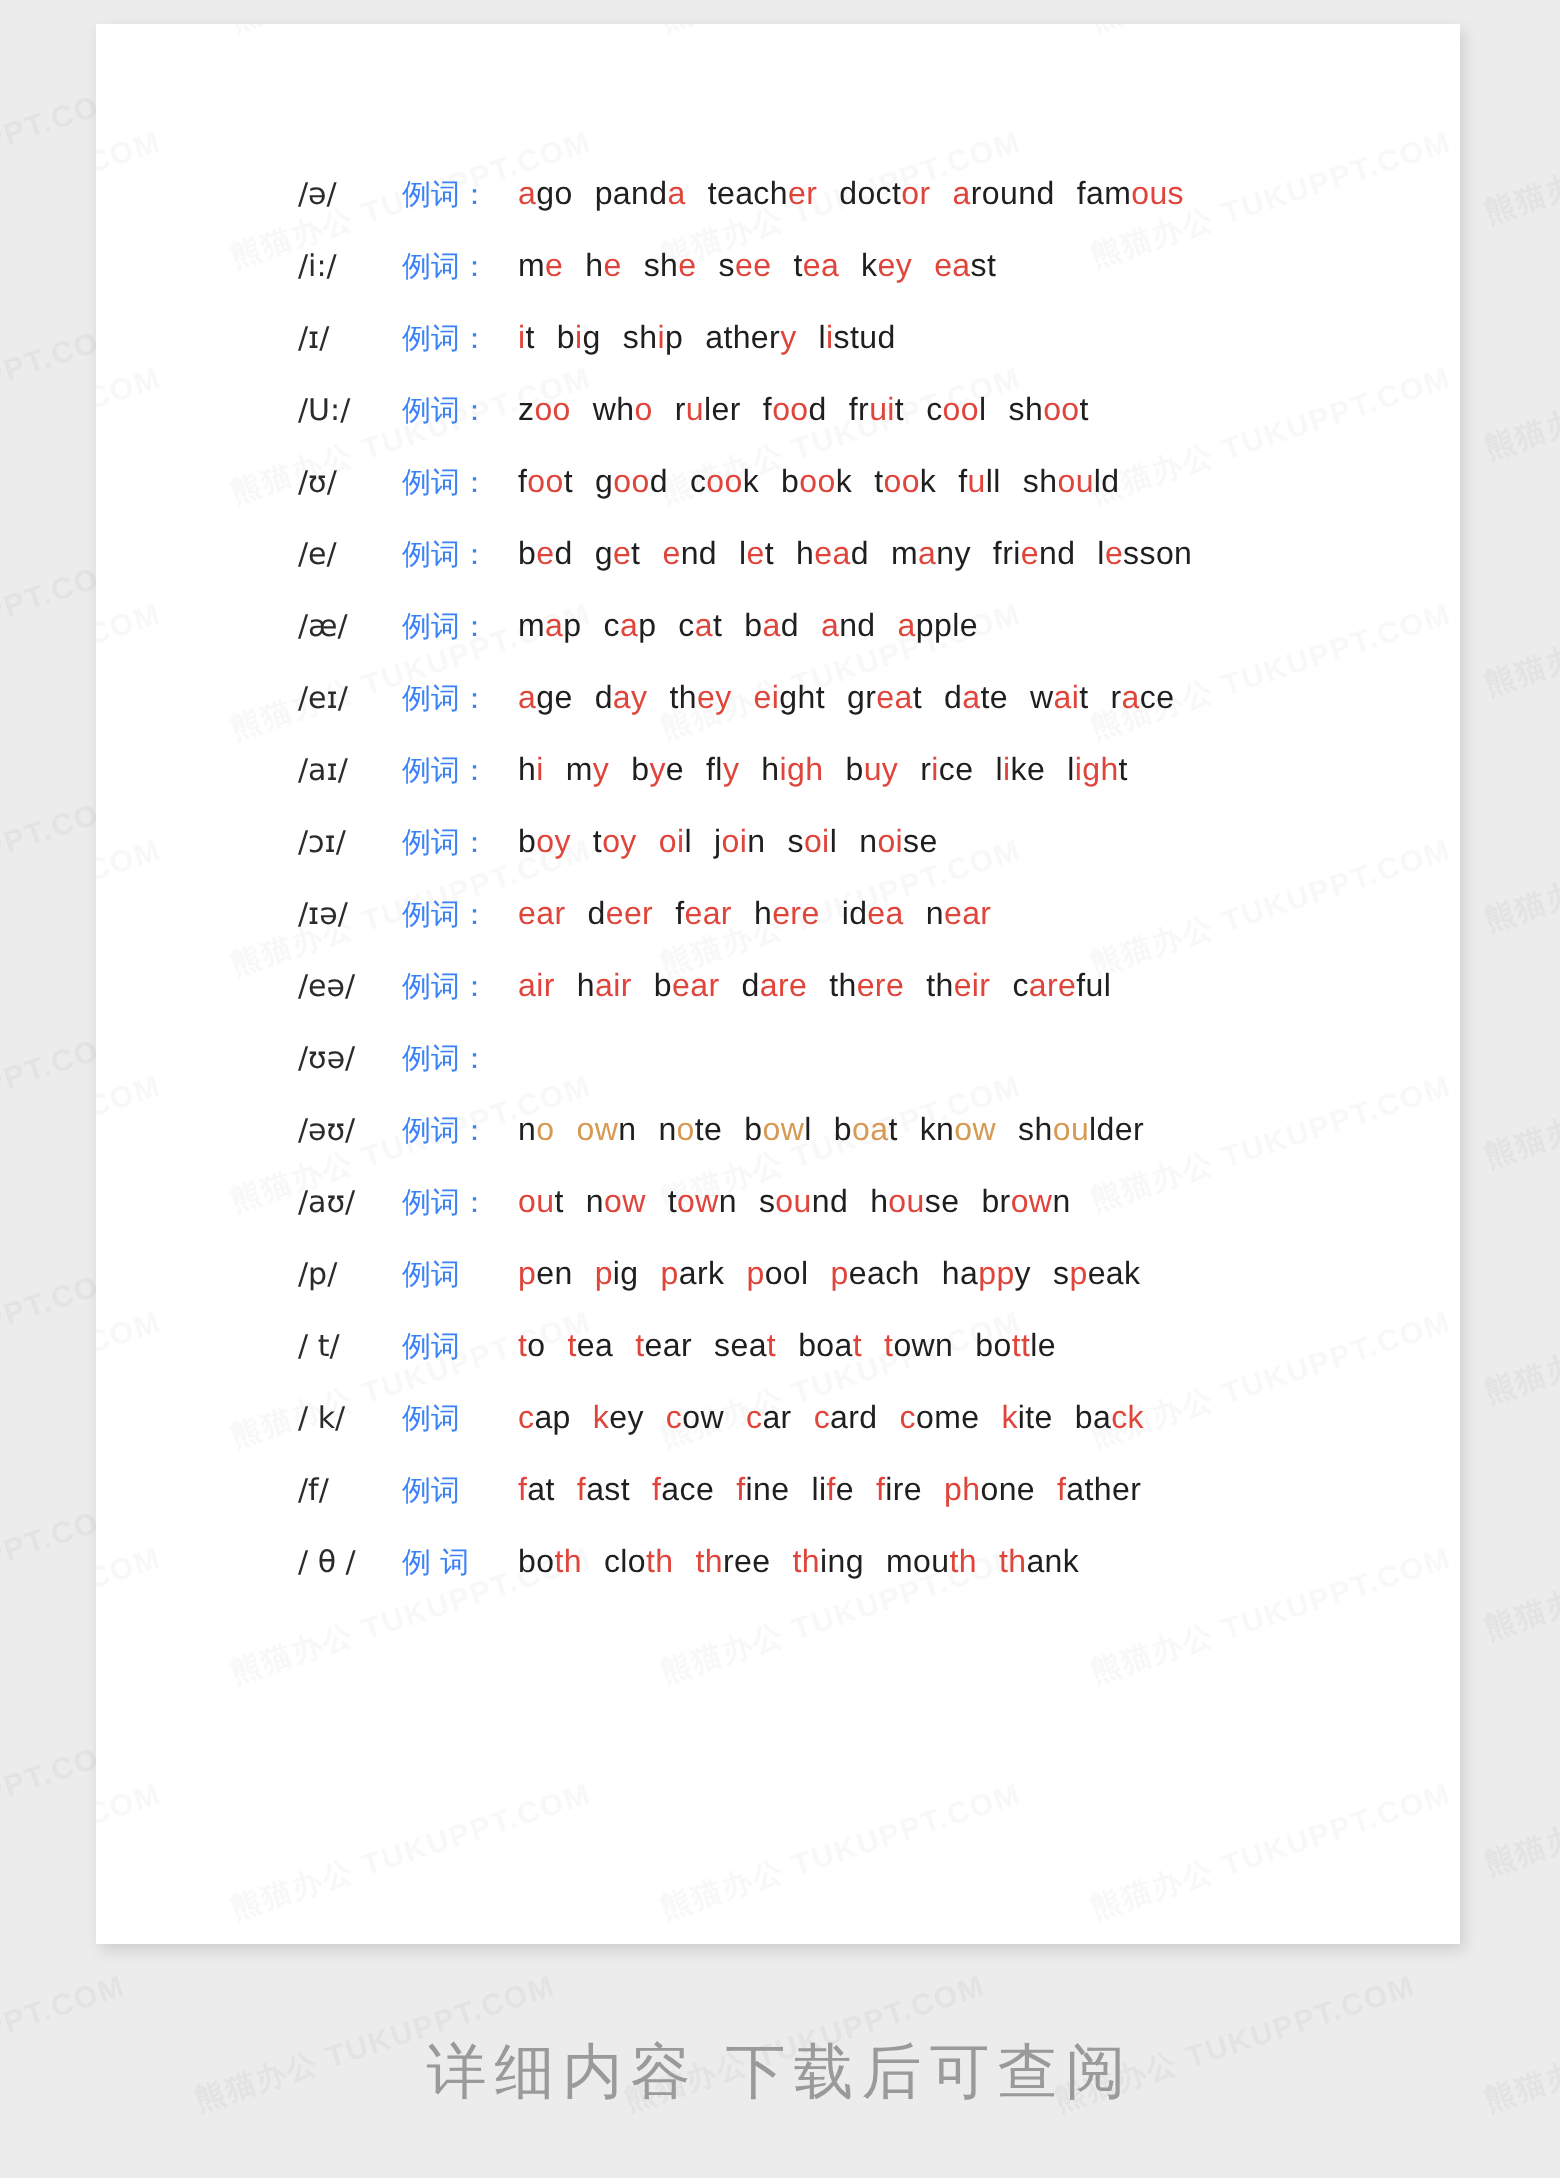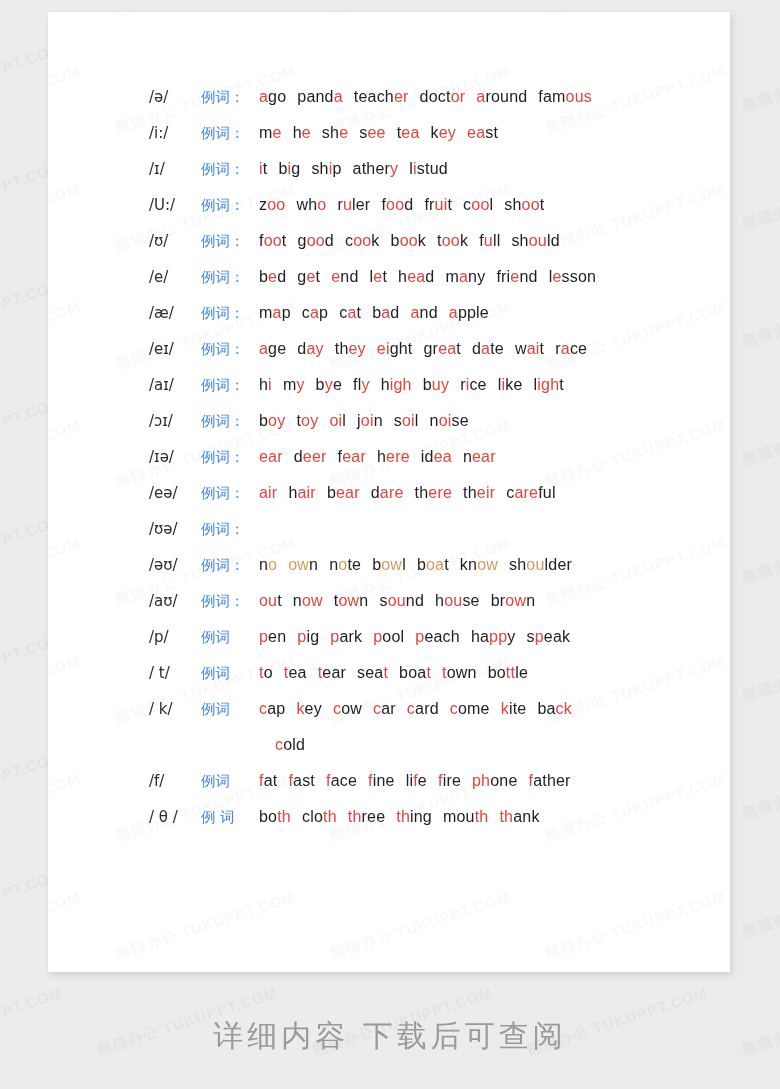--- a/index.html
+++ b/index.html
@@ -301,25 +301,20 @@
       <div class="row">
         <div class="ipa">/ t/</div>
         <div class="lbl">例词</div>
         <div class="words"><span class="w"><span class="hl">t</span><span>o</span></span><span class="w"><span class="hl">t</span><span>ea</span></span><span class="w"><span class="hl">t</span><span>ear</span></span><span class="w"><span>sea</span><span class="hl">t</span></span><span class="w"><span>boa</span><span class="hl">t</span></span><span class="w"><span class="hl">t</span><span>own</span></span><span class="w"><span>bo</span><span class="hl">tt</span><span>le</span></span></div>
       </div>
       <div class="row">
         <div class="ipa">/ k/</div>
         <div class="lbl">例词</div>
         <div class="words"><span class="w"><span class="hl">c</span><span>ap</span></span><span class="w"><span class="hl">k</span><span>ey</span></span><span class="w"><span class="hl">c</span><span>ow</span></span><span class="w"><span class="hl">c</span><span>ar</span></span><span class="w"><span class="hl">c</span><span>ard</span></span><span class="w"><span class="hl">c</span><span>ome</span></span><span class="w"><span class="hl">k</span><span>ite</span></span><span class="w"><span>ba</span><span class="hl">ck</span></span></div>
       </div>
-      <div class="row cont">
-        <div class="ipa"></div>
-        <div class="lbl"></div>
-        <div class="words"><span class="w"><span class="hl">c</span><span>old</span></span></div>
-      </div>
       <div class="row">
         <div class="ipa">/f/</div>
         <div class="lbl">例词</div>
         <div class="words"><span class="w"><span class="hl">f</span><span>at</span></span><span class="w"><span class="hl">f</span><span>ast</span></span><span class="w"><span class="hl">f</span><span>ace</span></span><span class="w"><span class="hl">f</span><span>ine</span></span><span class="w"><span>li</span><span class="hl">f</span><span>e</span></span><span class="w"><span class="hl">f</span><span>ire</span></span><span class="w"><span class="hl">ph</span><span>one</span></span><span class="w"><span class="hl">f</span><span>ather</span></span></div>
       </div>
       <div class="row">
         <div class="ipa">/ θ /</div>
         <div class="lbl">例 词</div>
         <div class="words"><span class="w"><span>bo</span><span class="hl">th</span></span><span class="w"><span>clo</span><span class="hl">th</span></span><span class="w"><span class="hl">th</span><span>ree</span></span><span class="w"><span class="hl">th</span><span>ing</span></span><span class="w"><span>mou</span><span class="hl">th</span></span><span class="w"><span class="hl">th</span><span>ank</span></span></div>
       </div>

